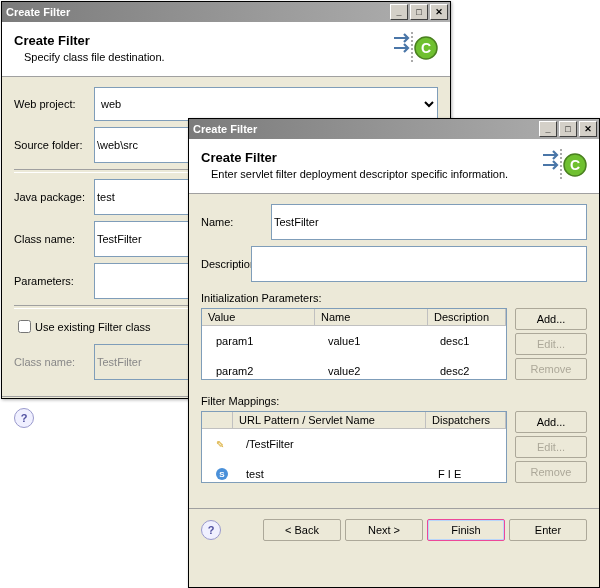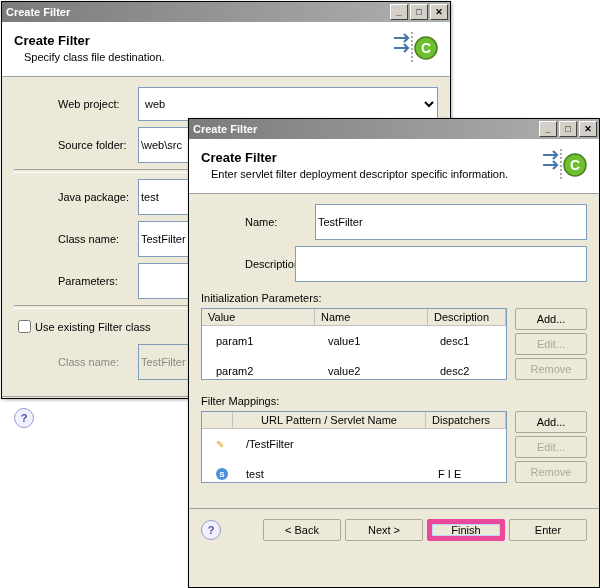--- a/index.html
+++ b/index.html
@@ -73,21 +73,20 @@
   padding: 10px 12px;
 }
 .form-row {
   display: flex;
   align-items: center;
   margin-bottom: 6px;
 }
 .form-row label {
   width: 80px;
   flex-shrink: 0;
-  margin-left: 44px;
 }
 .form-row input[type=text], .form-row select {
   flex: 1;
   border: 1px solid #7f9db9;
   height: 34px;
   padding: 0 2px;
   font-family: Tahoma, sans-serif;
   font-size: 11px;
   background: #fff;
 }
@@ -162,21 +161,21 @@
   background: #ece9d8;
   border: 1px solid #aca899;
   border-radius: 2px;
   cursor: pointer;
   padding: 0 8px;
 }
 button.btn:disabled {
   color: #aca899;
 }
 button.btn.default {
-  border: 5px solid #ec4899;
+  border: 1px solid #ec4899;
   box-shadow: inset 0 0 0 1px #b8d6f9;
 }
 .footer {
   border-top: 1px solid #a0a0a0;
   padding: 10px 12px;
   display: flex;
   align-items: center;
 }
 .footer .help {
   width: 18px;
@@ -315,21 +314,21 @@
         <button class="btn" disabled="">Edit...</button>
         <button class="btn" disabled="">Remove</button>
       </div>
     </div>
 
     <label class="section-label">Filter Mappings:</label>
     <div class="section-with-buttons">
       <div class="list-table">
         <div class="list-header">
           <div class="col" style="width:18px;"></div>
-          <div class="col" style="width:180px;text-align:center;">URL Pattern / Servlet Name</div>
+          <div class="col" style="width:180px;">URL Pattern / Servlet Name</div>
           <div class="col" style="flex:1;">Dispatchers</div>
         </div>
         <div class="list-row">
           <div class="cell" style="width:18px;">
               <span class="row-icon" style="color:#d4a017;">✎</span>
             </div>
           <div class="cell" style="width:180px;">/TestFilter</div>
           <div class="cell" style="flex:1;"></div>
         </div>
         <div class="list-row">

